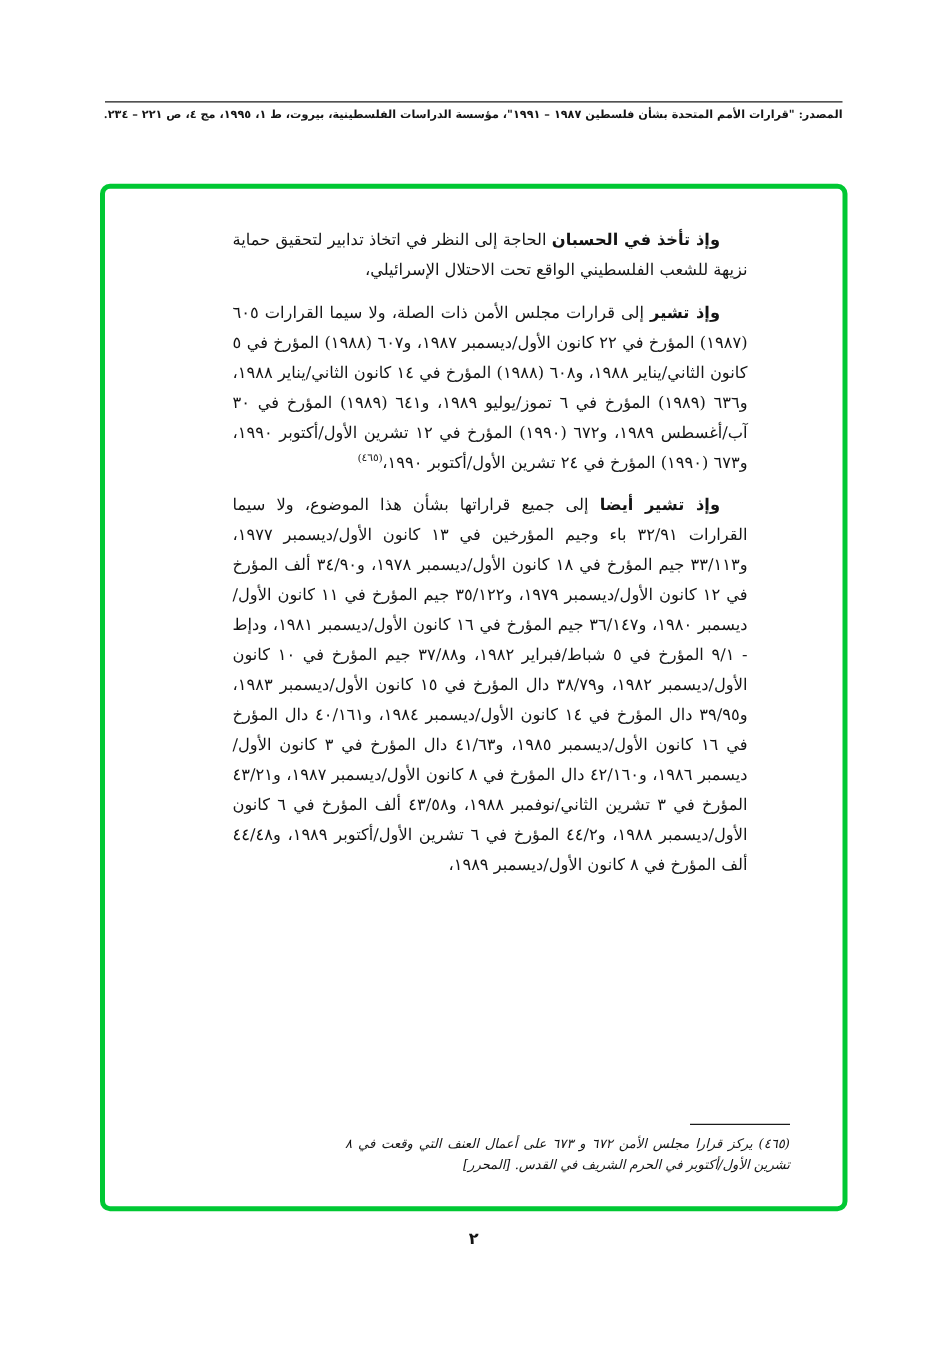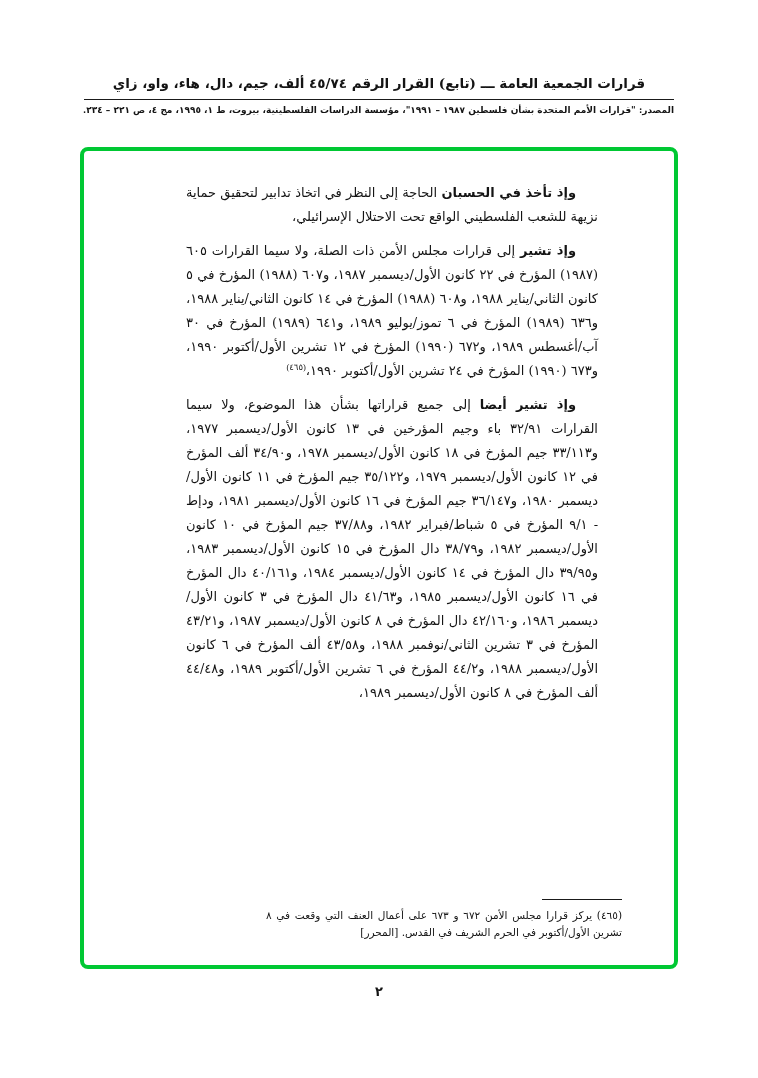--- a/index.html
+++ b/index.html
@@ -74,24 +74,25 @@
   .lead { font-weight: bold; }
   .fn-ref {
     font-size: 8.5px;
     vertical-align: super;
     line-height: 0;
     font-family: Liberation Serif, serif;
   }
   
   .footnote-block {
     position: absolute;
-    right: 52px;
+    right: 42px;
     bottom: 24px;
     width: 356px;
     direction: rtl;
+    font-style: italic;
   }
   .footnote-rule {
     width: 80px;
     border: 0;
     border-top: 1.5px solid #1a1a1a;
     margin-bottom: 7px;
   }
   .footnote-text {
     font-size: 10.5px;
     line-height: 17px;
@@ -107,21 +108,20 @@
     font-size: 13px;
     font-weight: bold;
   }
 </style>
 </head>
 <body>
 
 <div class="page">
 
   <div class="header">
-    <div class="doc-title">قرارات الجمعية العامة ـــ (تابع) القرار الرقم ٤٥/٧٤ ألف، جيم، دال، هاء، واو، زاي</div>
     <hr class="header-rule">
     <div class="source-line">المصدر: "قرارات الأمم المتحدة بشأن فلسطين ١٩٨٧ – ١٩٩١"، مؤسسة الدراسات الفلسطينية، بيروت، ط ١، ١٩٩٥، مج ٤، ص ٢٢١ – ٢٣٤.</div>
   </div>
 
   <div class="frame" style="border-color: rgb(0, 200, 51);">
 
     <div class="text-col">
 
       <p class="para"><span class="lead">وإذ تأخذ في الحسبان</span><span> الحاجة إلى النظر في اتخاذ تدابير لتحقيق حماية نزيهة للشعب الفلسطيني الواقع تحت الاحتلال الإسرائيلي،</span></p>
 

